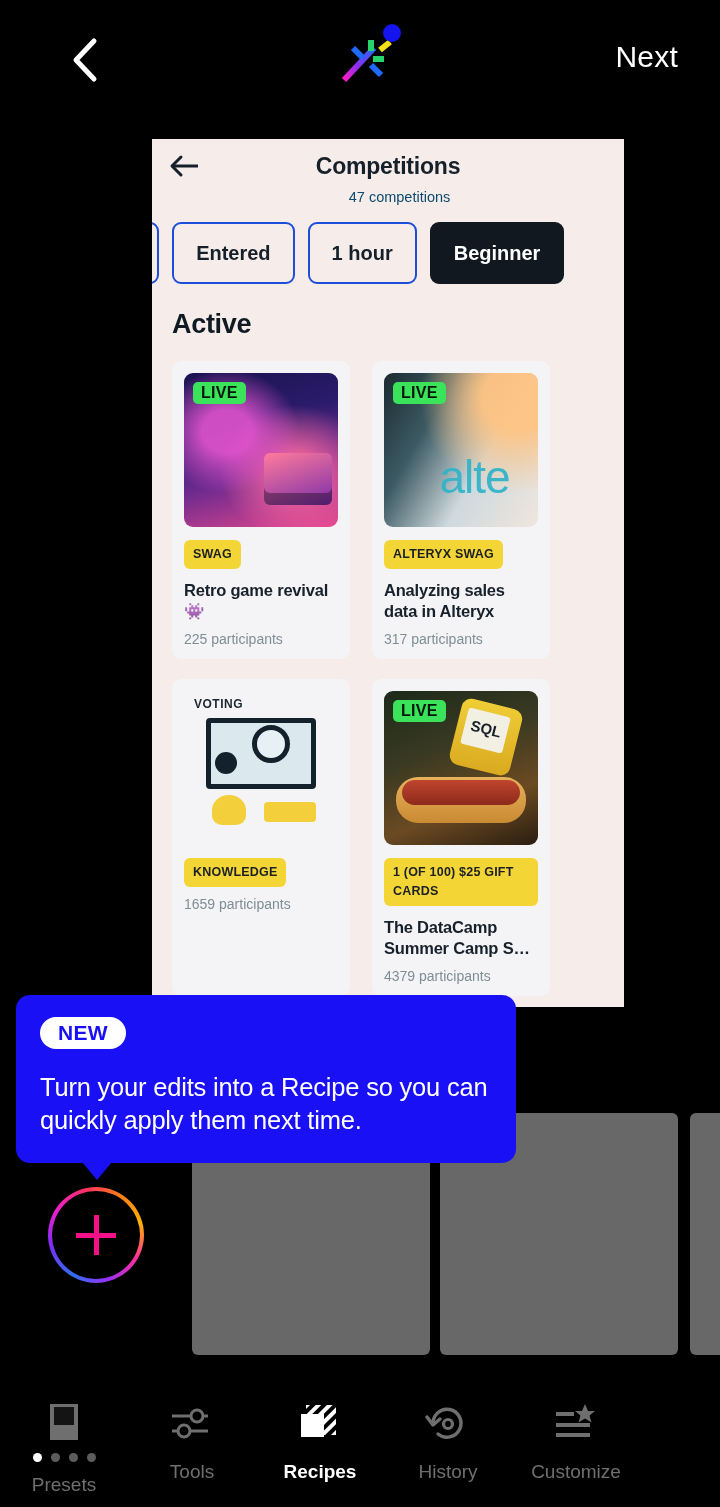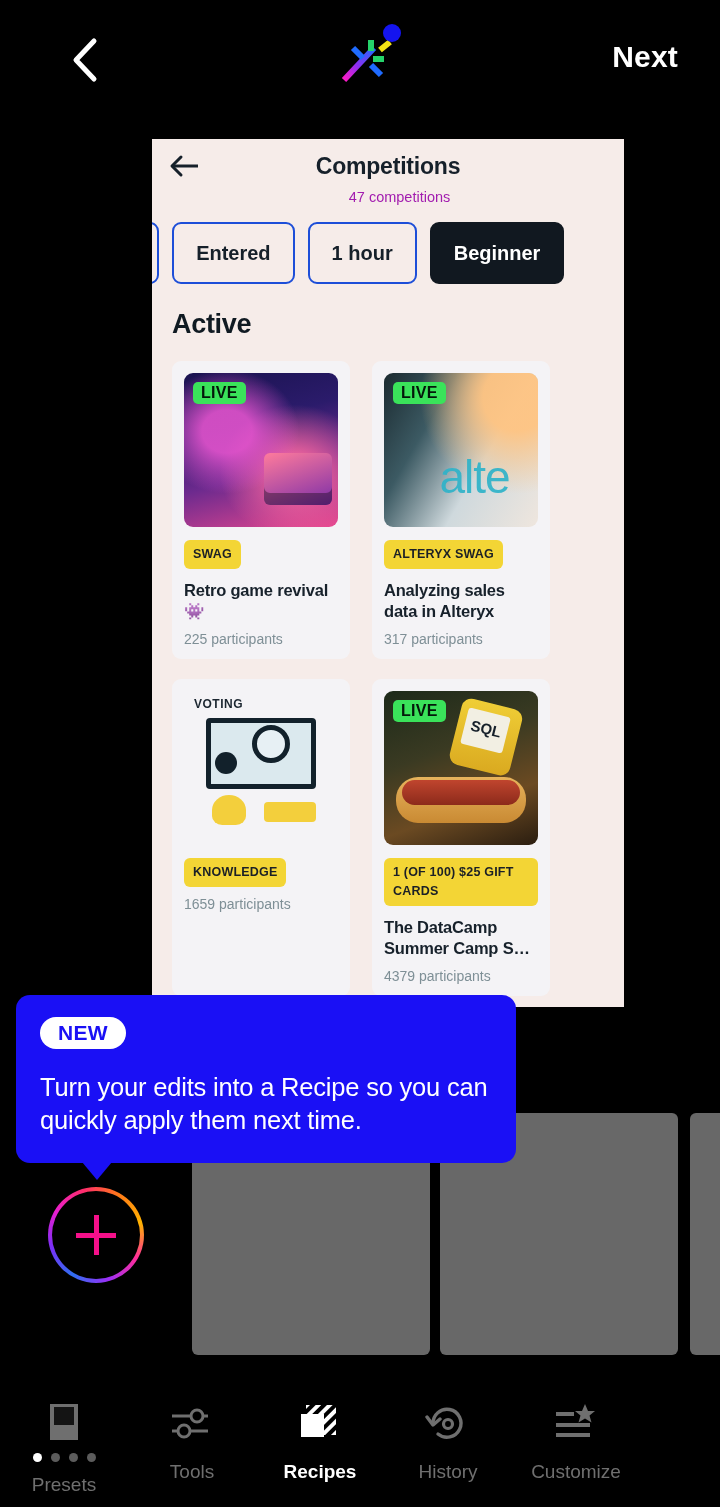--- a/index.html
+++ b/index.html
@@ -13,40 +13,40 @@
 
   
   .topbar { position: absolute; left: 0; top: 0; width: 720px; height: 120px; }
   .back-chevron {
     position: absolute; left: 62px; top: 36px; width: 46px; height: 48px;
     display: flex; align-items: center; justify-content: center; cursor: pointer;
   }
   .logo-wand { position: absolute; left: 330px; top: 18px; width: 78px; height: 78px; }
   .next-btn {
     position: absolute; right: 42px; top: 40px;
-    color: #fff; font-size: 30px; font-weight: 700; letter-spacing: .2px;
+    color: #fff; font-size: 30px; font-weight: 400; letter-spacing: .2px;
     cursor: pointer;
   }
 
   
   .photo-panel {
     position: absolute; left: 152px; top: 139px; width: 472px; height: 868px;
     background: #f6ece9; overflow: hidden;
   }
   .panel-head { position: relative; height: 100px; }
   .panel-back {
     position: absolute; left: 16px; top: 14px; width: 34px; height: 28px;
   }
   .panel-title {
     position: absolute; left: 0; right: 0; top: 14px; text-align: center;
     font-size: 23px; font-weight: 700; color: #16202a; letter-spacing: -.2px;
   }
   .panel-sub {
     position: absolute; left: 0; right: 0; top: 50px; text-align: center;
-    font-size: 14.5px; color: #a21caf; margin-left: 23px;
+    font-size: 14.5px; color: #0c4a6e; margin-left: 23px;
   }
   .chips {
     position: absolute; left: 0; top: 83px; display: flex; gap: 13px;
     padding-left: 0;
   }
   .chip {
     height: 62px; border-radius: 9px; display: flex; align-items: center;
     justify-content: center; padding: 0 22px;
     border: 2px solid #1d4ed8; color: #16202a;
     font-size: 20px; font-weight: 700; white-space: nowrap; cursor: pointer;

